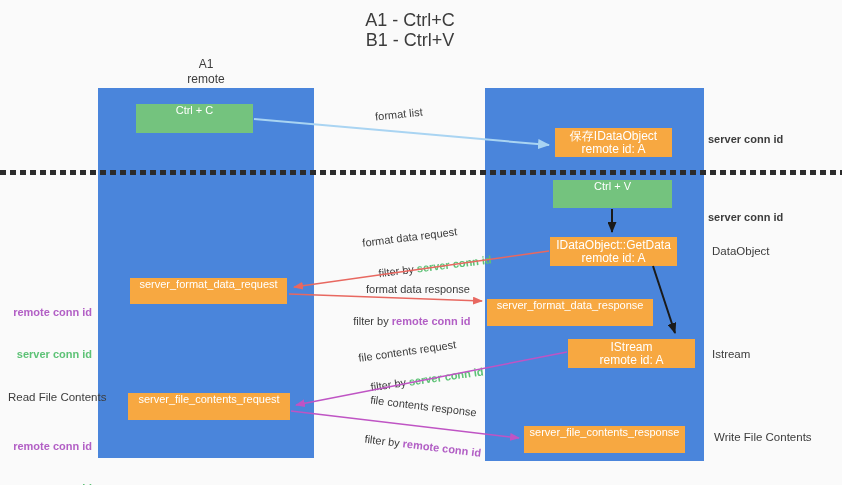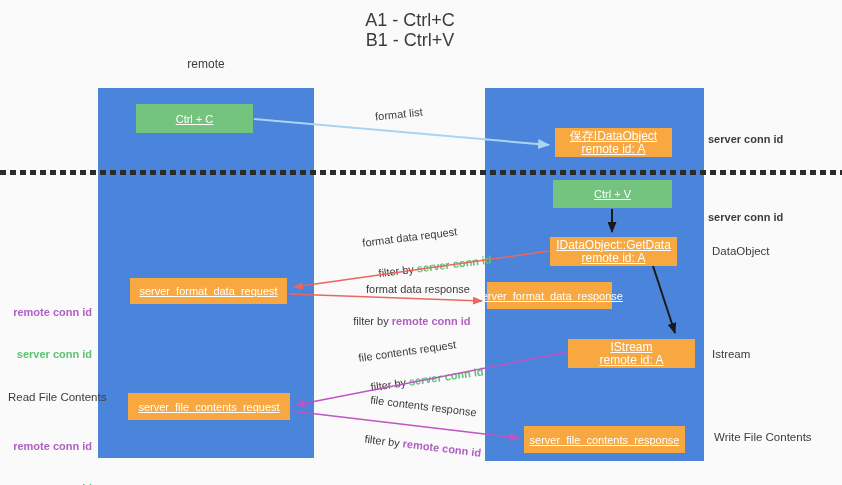--- a/index.html
+++ b/index.html
@@ -13,22 +13,22 @@
   .lane-header.a{left:98px;width:216px;}
   .lane-header.b{left:485px;width:219px;}
 
   .lane{position:absolute;top:88px;background:#4a85db;}
   .lane.a{left:98px;width:216px;height:370px;}
   .lane.b{left:485px;width:219px;height:373px;}
 
   .dotted-line{position:absolute;left:0;top:170px;width:842px;height:5px;
     background:repeating-linear-gradient(90deg,#2b2b2b 0 6px,transparent 6px 10px);z-index:4;}
 
-  .box{position:absolute;display:flex;align-items:center;justify-content:center;
-       color:#fff;text-align:center;font-size:11px;z-index:3;text-decoration:underline;}
+  .box{position:absolute;display:flex;justify-content:center;
+       color:#fff;text-align:center;font-size:11px;z-index:3;}
   .box.green{background:#74c37e;}
   .box.orange{background:#f7a841;}
   .box.two-line{flex-direction:column;line-height:13px;font-size:12px;}
 
   .arrow-label{position:absolute;font-size:11px;color:#3c3c3c;white-space:pre;z-index:5;}
   .conn-green{color:#5dc276;font-weight:bold;}
   .conn-purple{color:#b25fc5;font-weight:bold;}
   .side-label{position:absolute;font-size:11.5px;color:#3c3c3c;white-space:pre;z-index:5;}
   .side-conn{position:absolute;font-size:11px;font-weight:bold;line-height:14px;
              text-align:right;width:92px;left:0;white-space:pre;z-index:5;}
@@ -40,20 +40,21 @@
 <body>
 
 <div class="canvas">
 
   <div class="title">
     <div>A1 - Ctrl+C</div>
     <div>B1 - Ctrl+V</div>
   </div>
 
   <div class="lane-header a">
+    <div>A1</div>
     <div>remote</div>
   </div>
 
   <div class="lane a"></div>
   <div class="lane b"></div>
 
   <div class="dotted-line"></div>
 
   <div class="box green" style="left:136px;top:104px;width:117px;height:29px;">
     <span>Ctrl + C</span>
@@ -70,21 +71,21 @@
 
   <div class="box orange two-line" style="left:550px;top:237px;width:127px;height:29px;">
     <span>IDataObject::GetData</span>
     <span>remote id: A</span>
   </div>
 
   <div class="box orange" style="left:130px;top:278px;width:157px;height:26px;">
     <span>server_format_data_request</span>
   </div>
 
-  <div class="box orange" style="left:487px;top:282px;width:125px;height:27px;">
+  <div class="box orange" style="left:487px;top:299px;width:166px;height:27px;">
     <span>server_format_data_response</span>
   </div>
 
   <div class="box orange two-line" style="left:568px;top:339px;width:127px;height:29px;">
     <span>IStream</span>
     <span>remote id: A</span>
   </div>
 
   <div class="box orange" style="left:128px;top:393px;width:162px;height:27px;">
     <span>server_file_contents_request</span>

